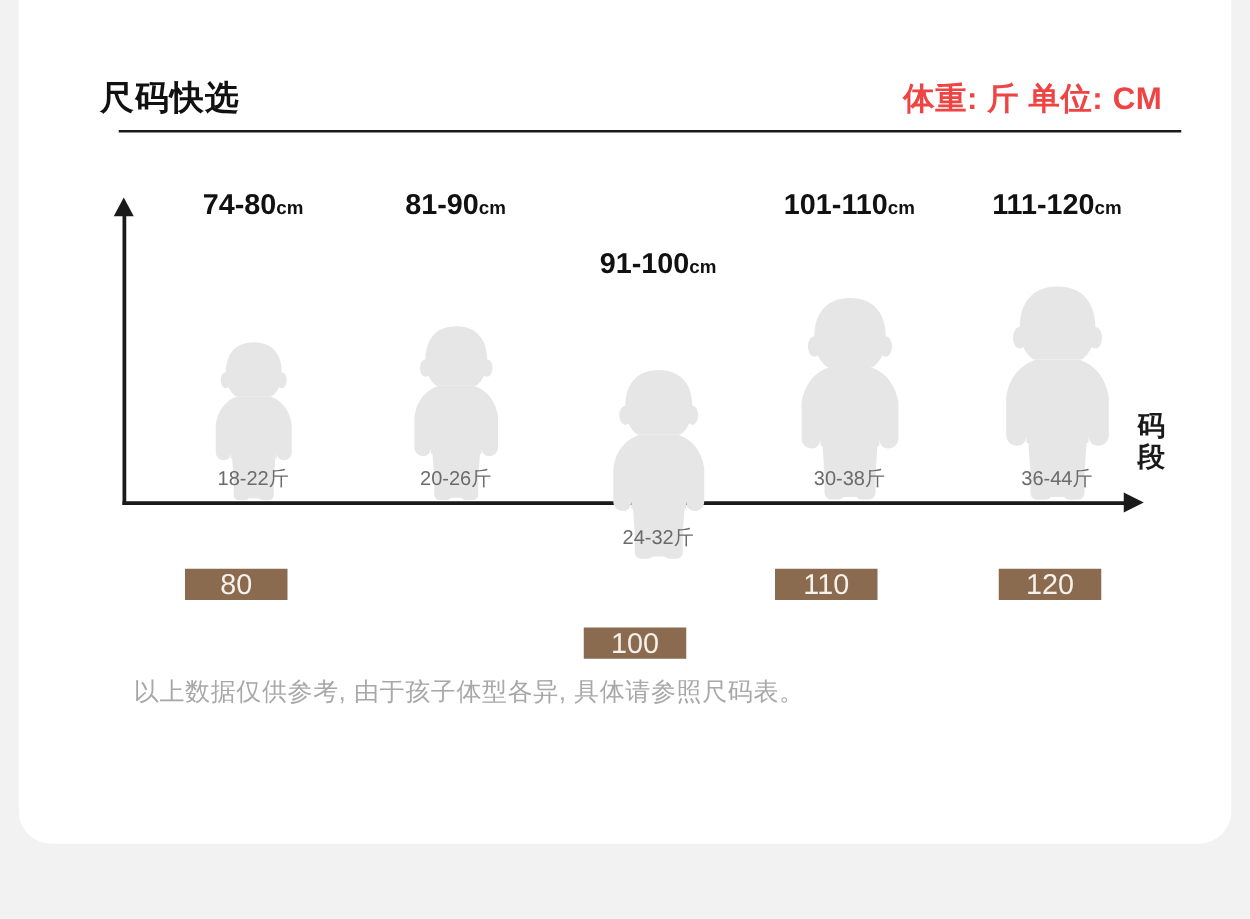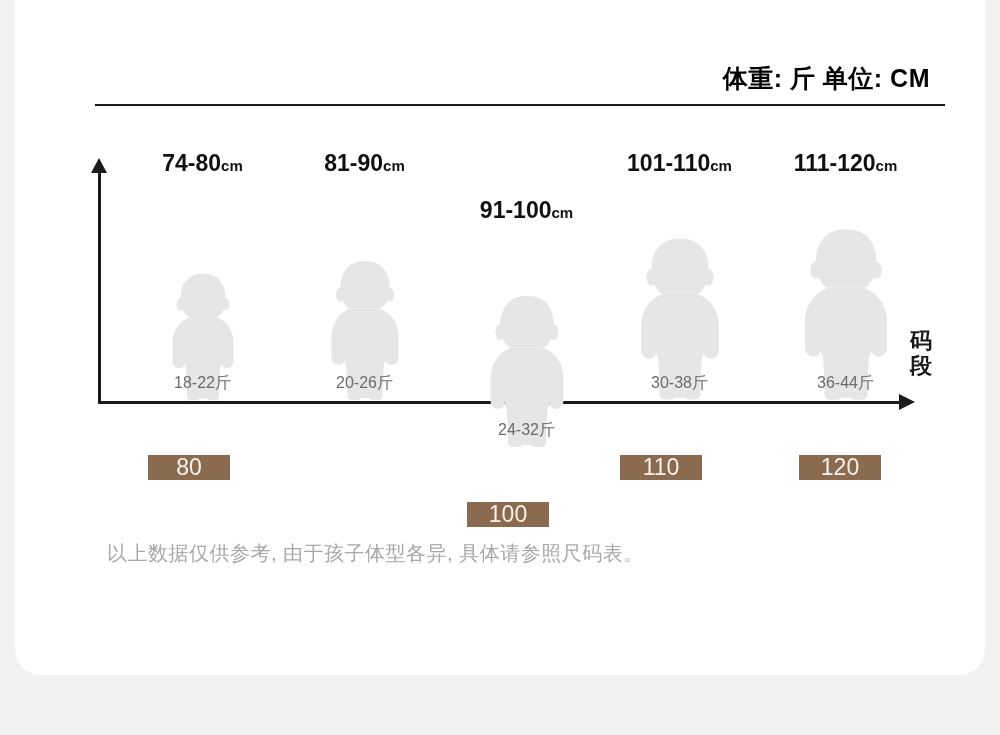--- a/index.html
+++ b/index.html
@@ -21,21 +21,21 @@
     position:absolute;left:65px;top:80px;width:850px;height:50px;
   }
   .title{
     position:absolute;left:0;top:0;
     font-size:27px;font-weight:bold;color:#111;
     letter-spacing:1px;
     white-space:nowrap;
   }
   .header-right{
     position:absolute;right:0;top:2px;
-    font-size:25px;font-weight:bold;color:#000000;
+    font-size:25px;font-weight:bold;color:#ef4444;
     letter-spacing:0.5px;
     white-space:nowrap;
   }
   .divider{
     position:absolute;left:80px;top:124px;
     width:850px;height:2px;background:#1a1a1a;
   }
 
   
   .axis-v{
@@ -118,20 +118,21 @@
     white-space:nowrap;
     margin-left:12px;
   }
 </style>
 </head>
 <body>
 
 <div class="card">
 
   <div class="header">
+    <div class="title">尺码快选</div>
     <div class="header-right">体重: 斤  单位: CM</div>
   </div>
   <div class="divider"></div>
 
   <div class="axis-v"></div>
   <div class="axis-v-arrow"></div>
   <div class="axis-h"></div>
   <div class="axis-h-arrow"></div>
   <div class="axis-label">码段</div>
 

